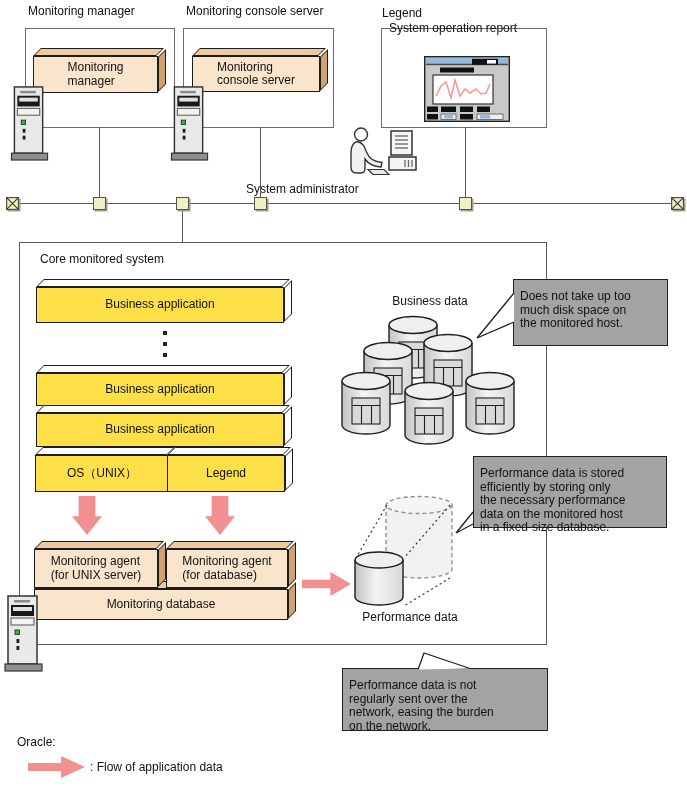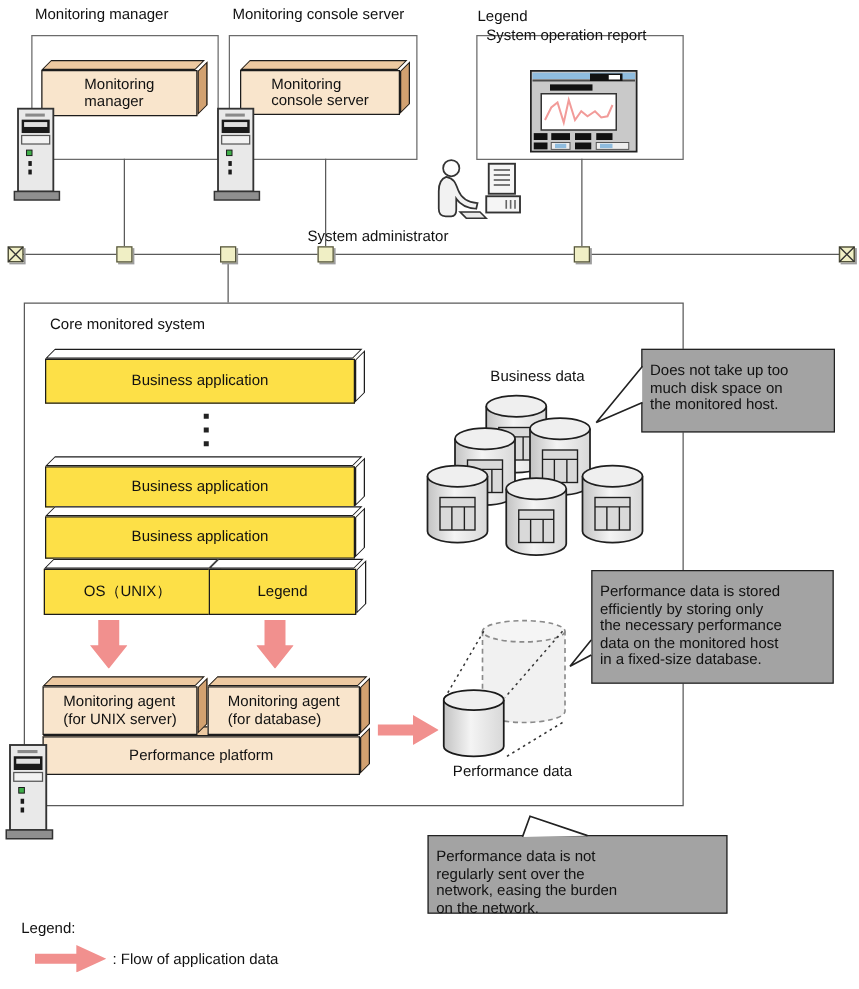--- a/index.html
+++ b/index.html
@@ -136,21 +136,21 @@
     <span></span>
   </div>
 <div class="b3 white3" style="left:36px;top:373px;width:248px;height:33px">Business application</div>
 <div class="b3 white3" style="left:36px;top:413px;width:248px;height:34px">Business application</div>
 <div class="b3 white3" style="left:35px;top:455px;width:134px;height:37px">OS（UNIX）</div>
 <div class="b3 white3" style="left:167px;top:455px;width:118px;height:37px">Legend</div>
 
 <div class="darr" style="left:72px;top:496px;width:30px;height:39px"></div>
 <div class="darr" style="left:205px;top:496px;width:30px;height:39px"></div>
 
-<div class="b3 tan3" style="left:34px;top:589px;width:254px;height:31px">Performance platform</div>
+<div class="b3 tan3" style="left:34px;top:589px;width:254px;height:31px">Monitoring database</div>
 <div class="b3 tan3" style="left:34px;top:549px;width:124px;height:39px">Monitoring agent
 (for UNIX server)</div>
 <div class="b3 tan3" style="left:166px;top:549px;width:122px;height:39px">Monitoring agent
 (for database)</div>
 <div class="rarr" style="left:302px;top:572px;width:49px;height:24px"></div>
 <svg style="left:4px;top:594px" width="40" height="78" viewBox="0 0 40 78">
     <use href="#tower"></use>
   </svg>
 
 <div class="lbl ctr" style="left:378px;top:294px;width:104px">Business data</div>
@@ -172,32 +172,32 @@
 </svg>
 <div class="lbl ctr" style="left:348px;top:610px;width:124px">Performance data</div>
 
 <div class="callout" style="left:513px;top:279px;width:155px;height:67px">Does not take up too
 much disk space on
 the monitored host.</div>
 <svg class="tail" style="left:474px;top:288px" width="42" height="54" viewBox="0 0 42 54">
   <path d="M40,5 L3,50 L40,34" fill="#fff" stroke="#222" stroke-width="1.3"></path>
 </svg>
 
-<div class="callout" style="left:473px;top:456px;width:194px;height:91px">Performance data is stored
+<div class="callout" style="left:473px;top:456px;width:194px;height:72px">Performance data is stored
 efficiently by storing only
 the necessary performance
 data on the monitored host
 in a fixed-size database.</div>
 <svg class="tail" style="left:452px;top:508px" width="24" height="28" viewBox="0 0 24 28">
   <path d="M21,4 L4,25 L21,16" fill="#fff" stroke="#222" stroke-width="1.3"></path>
 </svg>
 
-<div class="callout" style="left:342px;top:668px;width:240px;height:63px">Performance data is not
+<div class="callout" style="left:342px;top:668px;width:206px;height:63px">Performance data is not
 regularly sent over the
 network, easing the burden
 on the network.</div>
 <svg class="tail" style="left:414px;top:650px" width="60" height="21" viewBox="0 0 60 21">
   <path d="M4,19.5 L10,3 L56,18.5" fill="#fff" stroke="#222" stroke-width="1.3"></path>
 </svg>
 
-<div class="lbl" style="left:17px;top:735px">Legend:</div>
+<div class="lbl" style="left:17px;top:735px">Oracle:</div>
 <div class="rarr" style="left:28px;top:756px;width:57px;height:22px"></div>
 <div class="lbl" style="left:90px;top:760px">: Flow of application data</div>
 
 </body></html>

